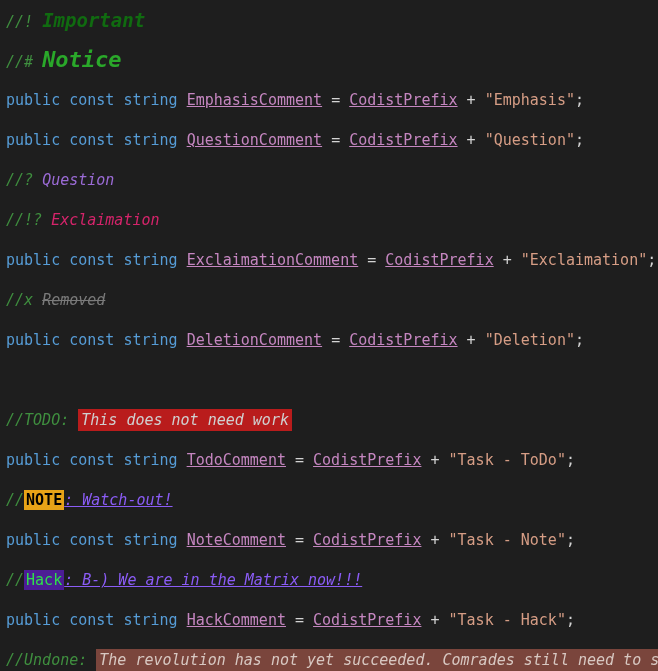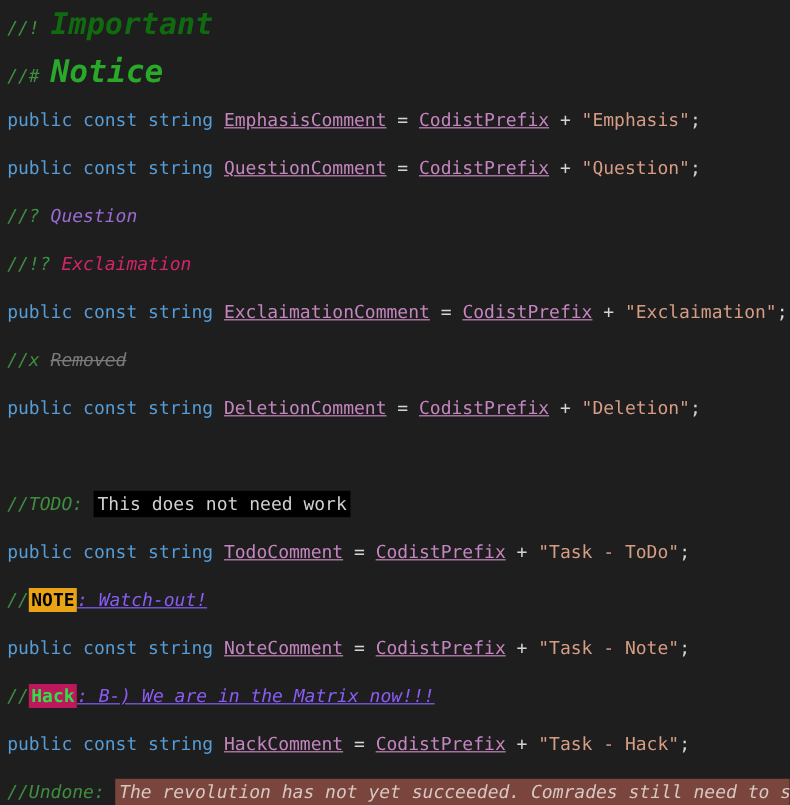--- a/index.html
+++ b/index.html
@@ -37,49 +37,50 @@
   .op       { color: #d4d4d4; }
   .str      { color: #d69d85; }
   .punc     { color: #d4d4d4; }
   .marker { color: #3f8f3f; font-style: italic; }
 
   
   .c-important {
     color: #106b10;
     font-weight: bold;
     font-style: italic;
-    font-size: 25px;
+    font-size: 19px;
   }
   .c-notice {
     color: #2aa82a;
     font-weight: bold;
     font-style: italic;
-    font-size: 26px;
+    font-size: 22px;
   }
   .c-question  { color: #9b6bd6; font-style: italic; }
   .c-exclaim   { color: #d6246b; font-style: italic; }
   .c-removed   { color: #7a7a7a; font-style: italic; text-decoration: line-through; }
 
   .c-todo-text {
     color: #d0d0d0;
-    background: #000000;
+    font-style: italic;
+    background: #b91c1c;
     padding: 2px 3px;
   }
   .badge-note {
     background: #e8a317;
     color: #000000;
     font-weight: bold;
     font-style: normal;
     padding: 1px 2px;
     text-align: right;
   }
   .badge-hack {
-    background: #be185d;
+    background: #4c1d95;
     color: #2ee04a;
-    font-weight: bold;
+    font-weight: normal;
     font-style: normal;
     padding: 1px 2px;
   }
   .c-task-text { color: #8b5cf6; font-style: italic; text-decoration: underline; }
   .c-undone-text {
     color: #d8c8c2;
     font-style: italic;
     background: #7a453c;
     padding: 2px 3px;
   }

